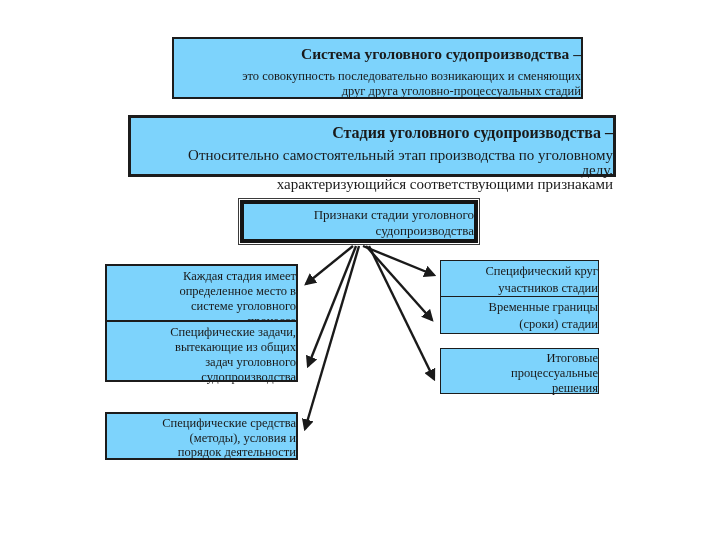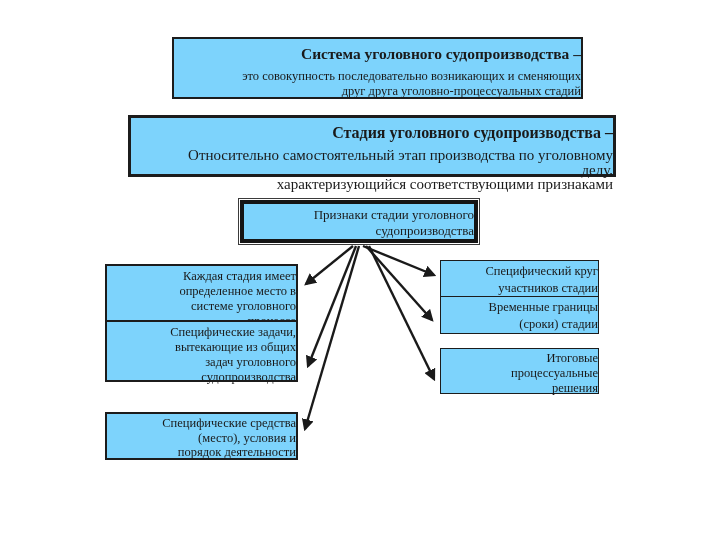--- a/index.html
+++ b/index.html
@@ -88,21 +88,21 @@
 
 <div class="box lbox lbox1 pre">Каждая стадия имеет
 определенное место в
 системе уголовного
 процесса</div>
 <div class="box lbox lbox2 pre">Специфические задачи,
 вытекающие из общих
 задач уголовного
 судопроизводства</div>
 <div class="box lbox lbox3 pre">Специфические средства
-(место), условия и
+(методы), условия и
 порядок деятельности</div>
 
 <div class="box rbox rbox1 pre">Специфический круг
 участников стадии</div>
 <div class="box rbox rbox2 pre">Временные границы
 (сроки) стадии</div>
 <div class="box rbox rbox3 pre">Итоговые
 процессуальные
 решения</div>
 

